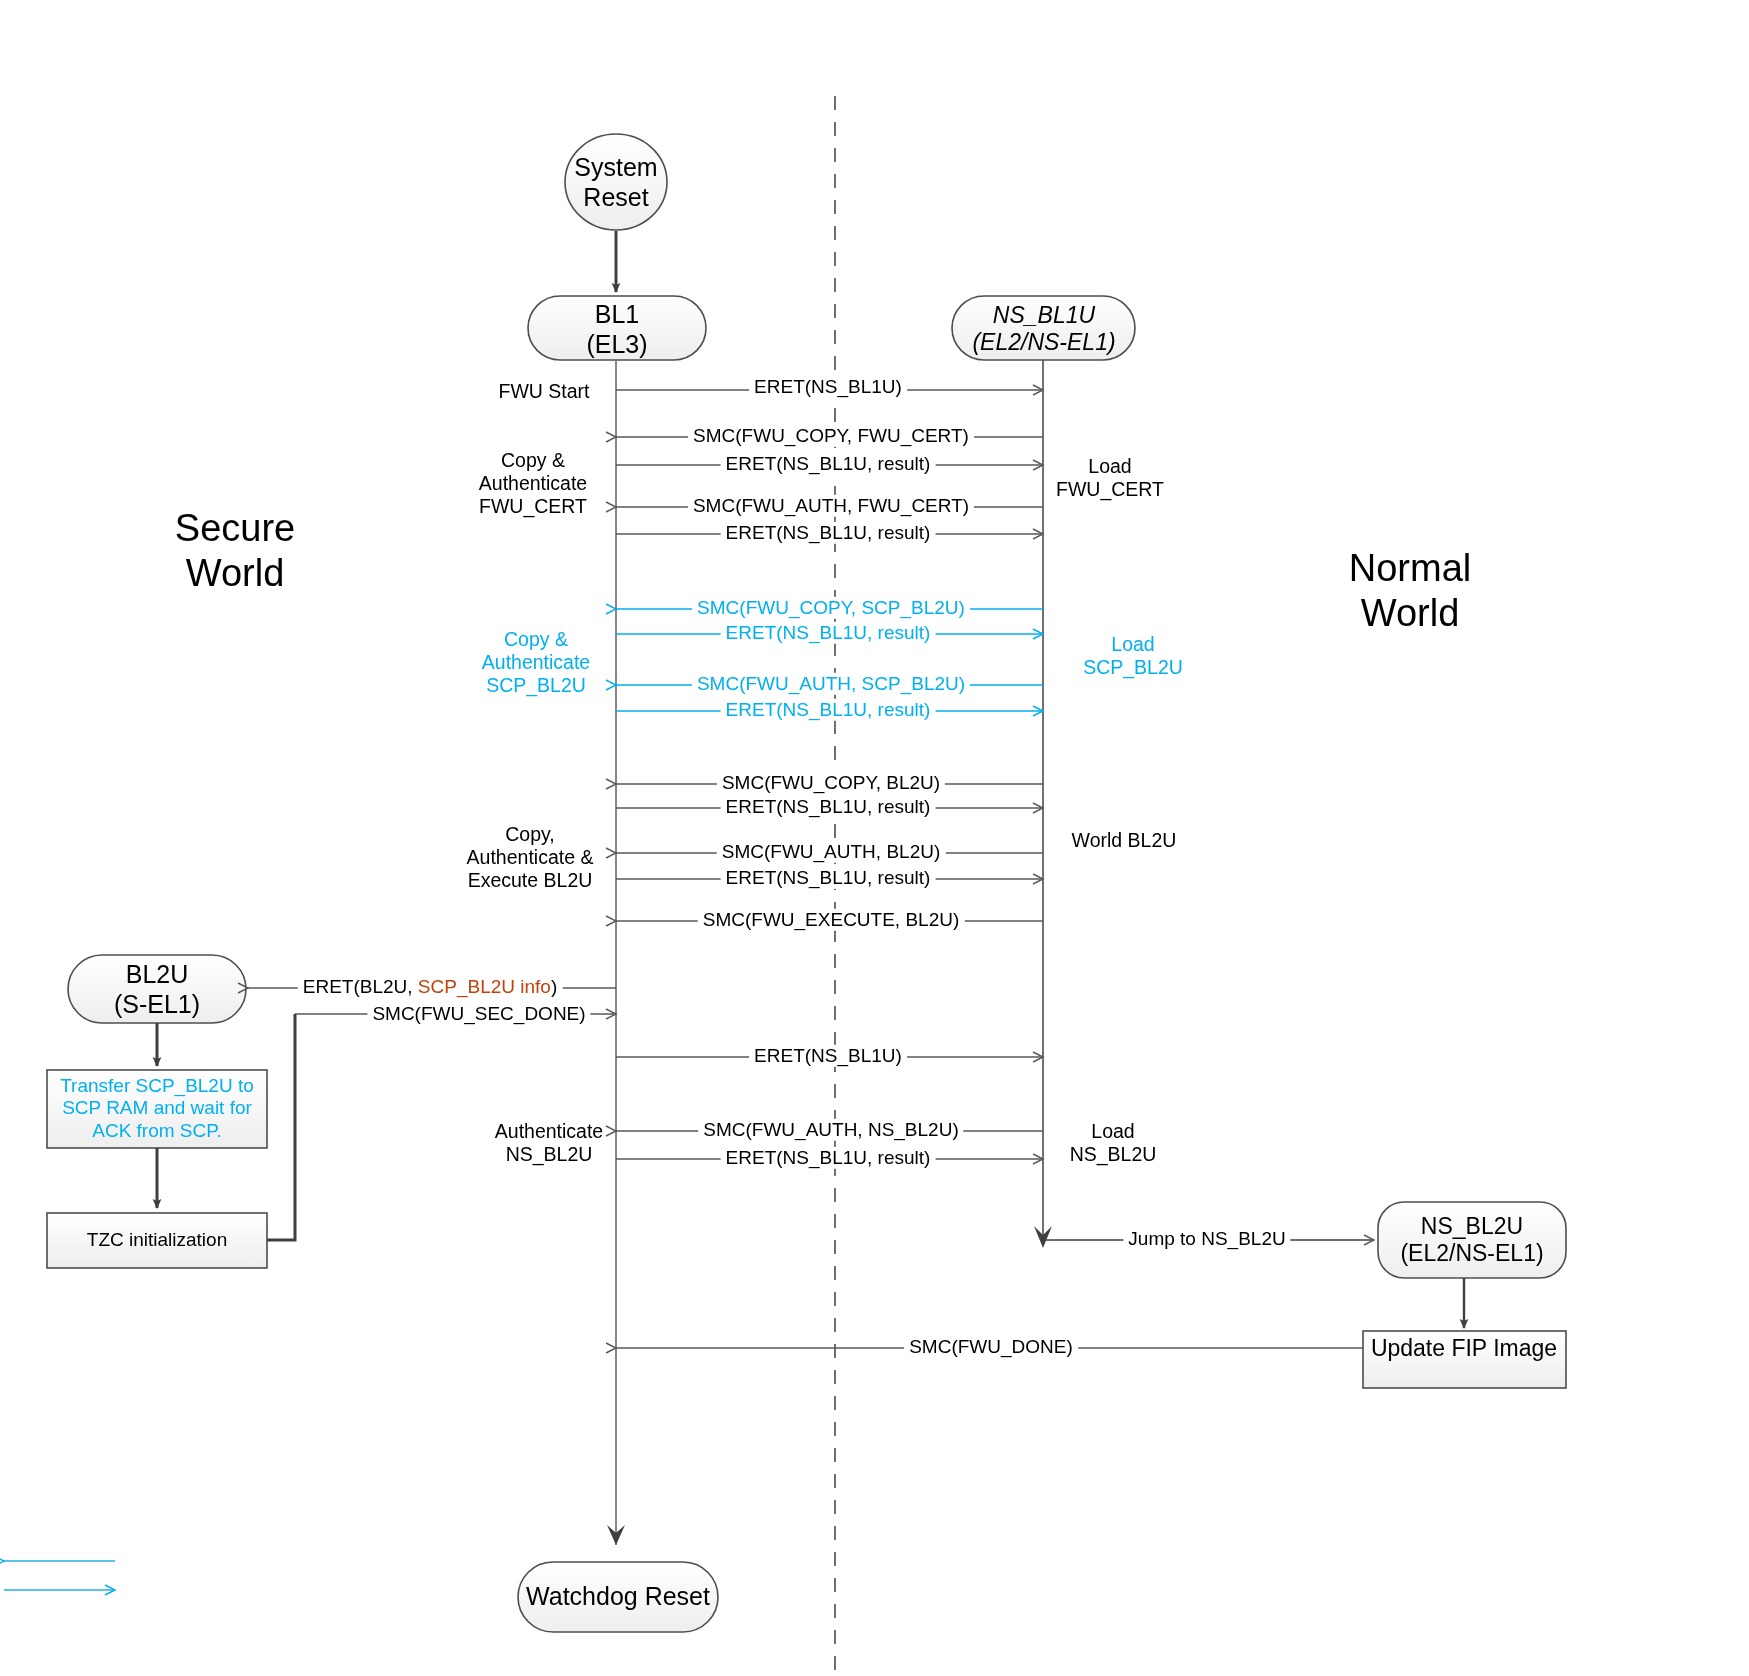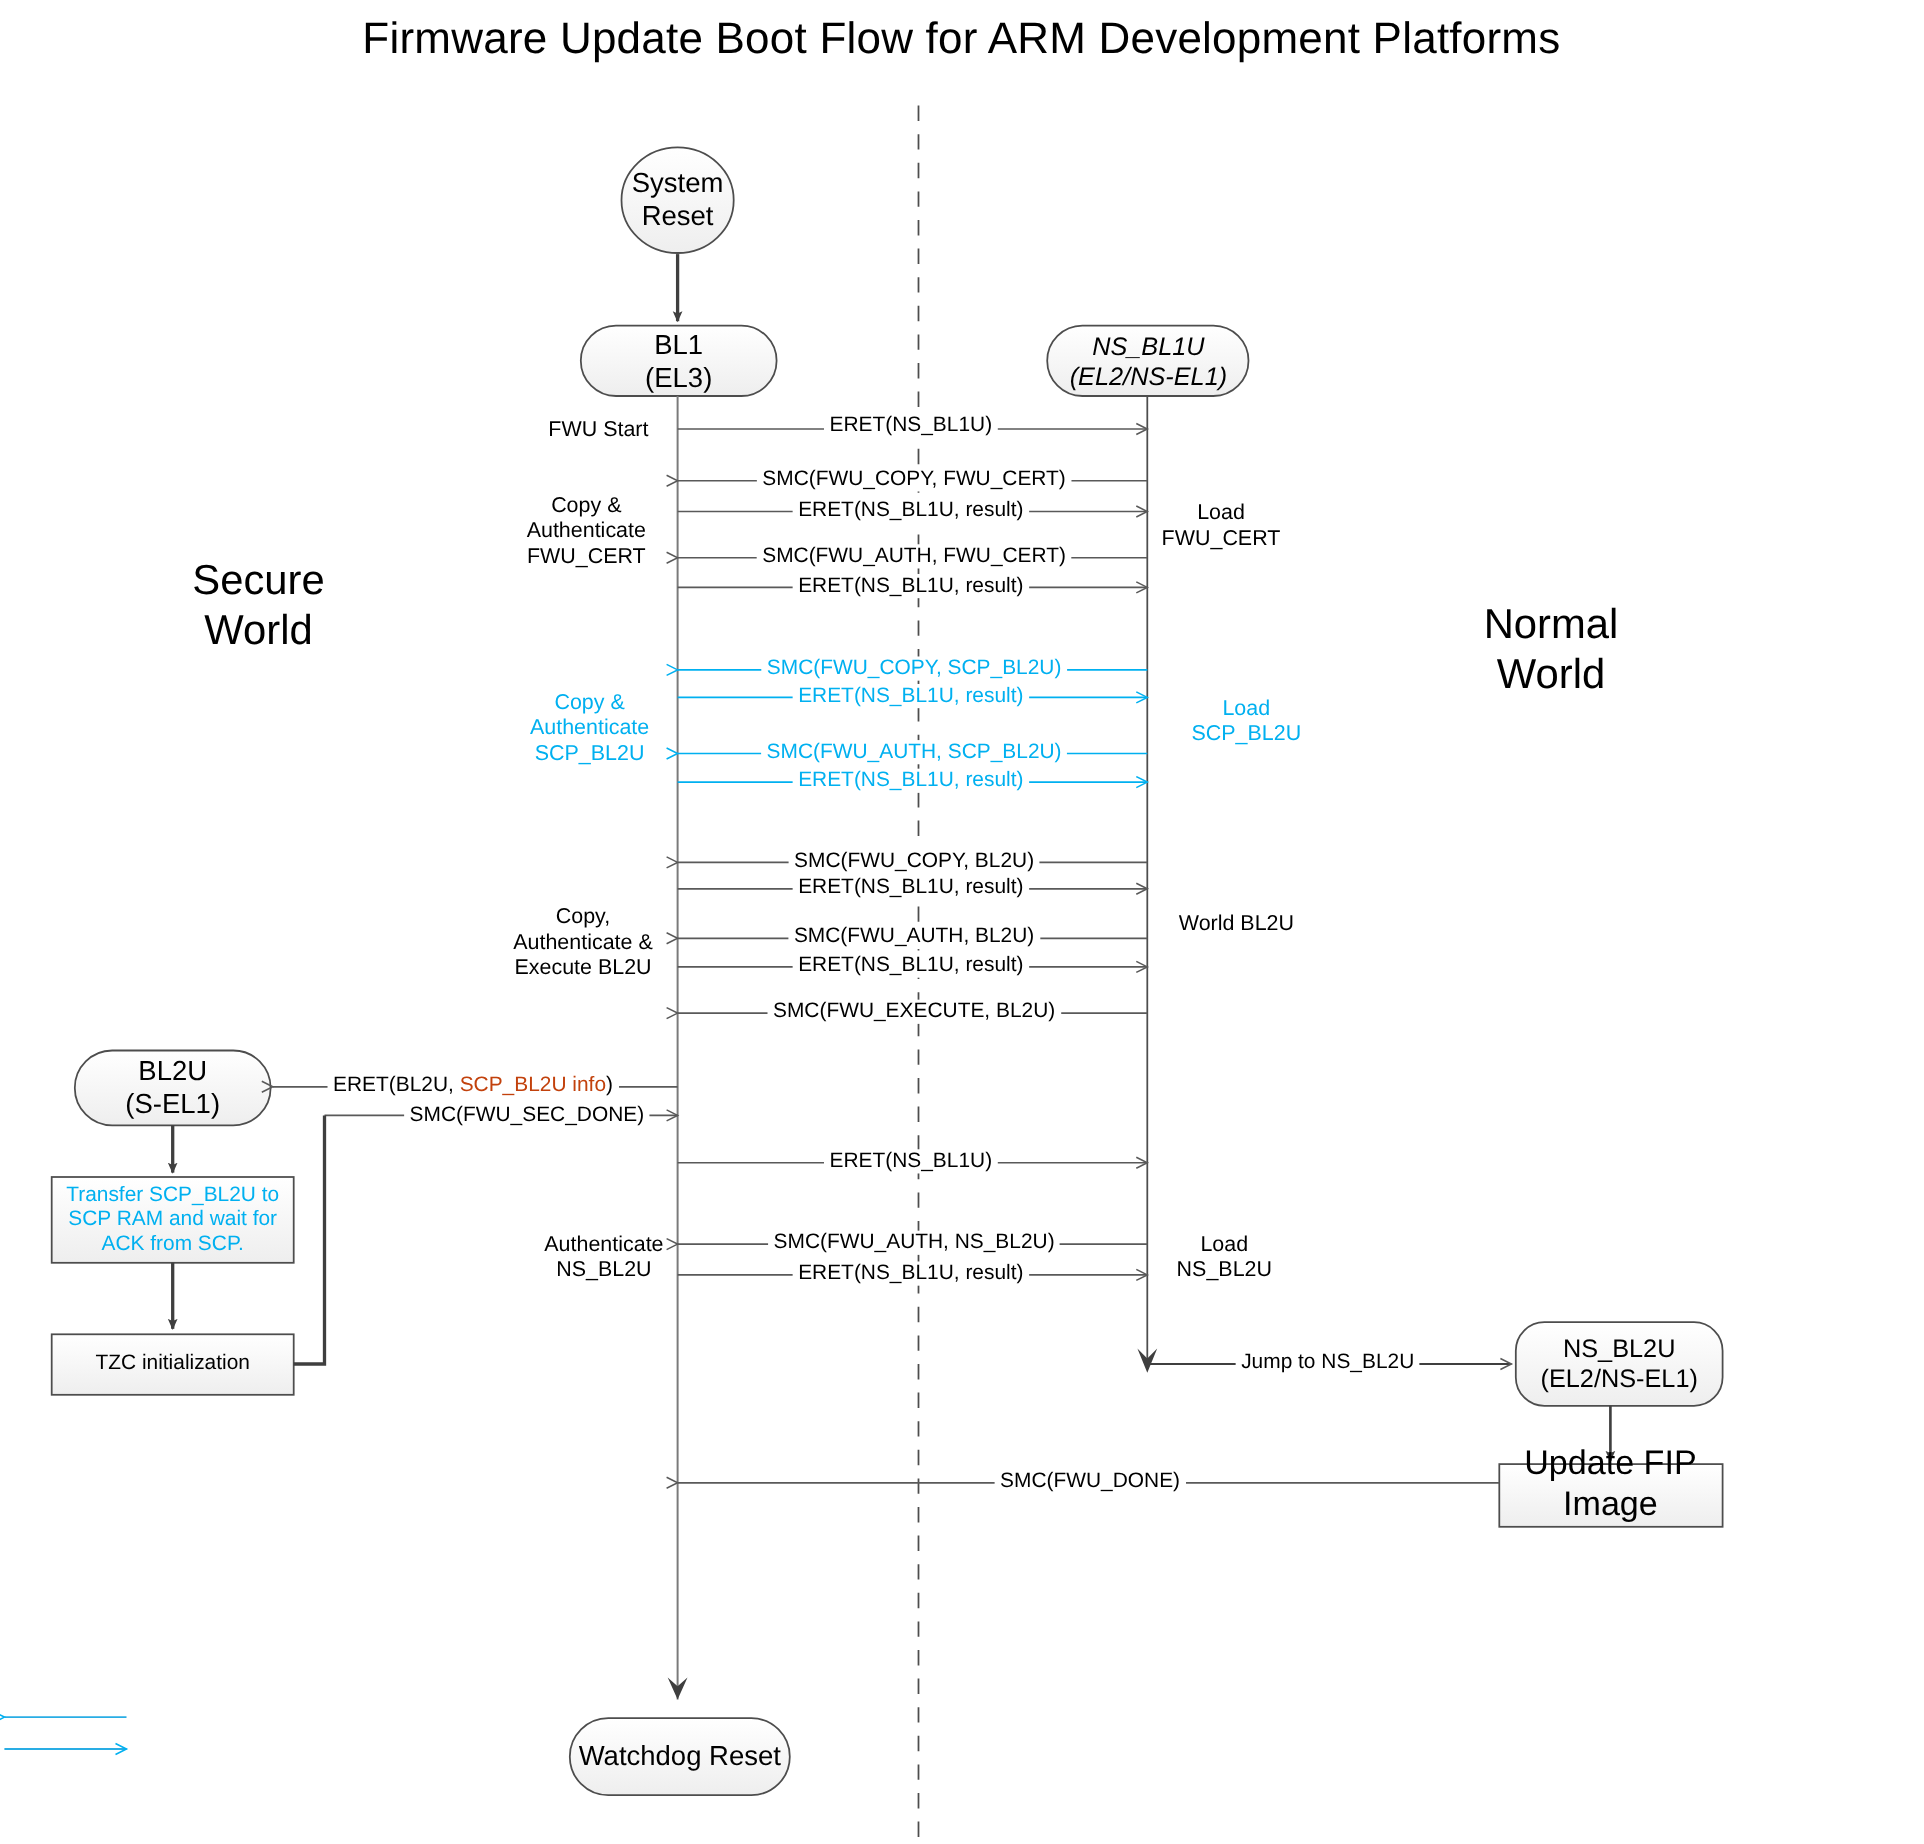--- a/index.html
+++ b/index.html
@@ -142,42 +142,41 @@
     <g>
       <rect x="518" y="1562" width="200" height="70" rx="35" ry="35" fill="url(#nodeGrad)" stroke="#4d4d4d" stroke-width="1.6"></rect>
     </g>
 
     <g>
       <line x1="115" y1="1561" x2="4" y2="1561" stroke="#29ade4" stroke-width="1.6" marker-end="url(#openLc)"></line>
       <line x1="4" y1="1590" x2="115" y2="1590" stroke="#29ade4" stroke-width="1.6" marker-end="url(#openRc)"></line>
     </g>
   </svg>
 
-  <div class="txt title ctr" style="left:874px;top:36px;">Firmware Update Boot Flow for ARM Development Platforms</div>
 
   <div class="txt world ctr" style="left:189px;top:551px;margin-left:46px;">Secure
 World</div>
   <div class="txt world ctr" style="left:1410px;top:551px;margin-top:40px;">Normal
 World</div>
 
   <div class="txt node ctr" style="left:616px;top:182px;">System
 Reset</div>
   <div class="txt node ctr" style="left:617px;top:329px;">BL1
 (EL3)</div>
   <div class="txt nodesm ctr" style="left:1044px;top:329px;font-style:italic;">NS_BL1U
 (EL2/NS-EL1)</div>
   <div class="txt node ctr" style="left:157px;top:989px;">BL2U
 (S-EL1)</div>
   <div class="txt nodesm ctr" style="left:1472px;top:1240px;">NS_BL2U
 (EL2/NS-EL1)</div>
   <div class="txt node ctr" style="left:618px;top:1597px;">Watchdog Reset</div>
 
   <div class="txt boxtxt ctr cy" style="left:157px;top:1109px;width:206px;white-space:normal;">Transfer SCP_BL2U to SCP RAM and wait for ACK from SCP.</div>
   <div class="txt boxtxt ctr" style="left:157px;top:1240px;width:210px;white-space:normal;">TZC initialization</div>
-  <div class="txt ctr" style="left:1464px;top:1349px;width:200px;font-size:31px;white-space:normal;">Update FIP Image</div>
+  <div class="txt ctr" style="left:1464px;top:1349px;width:200px;font-size:23px;white-space:normal;">Update FIP Image</div>
 
   <div class="txt side ctr" style="left:544px;top:391px;">FWU Start</div>
   <div class="txt side ctr" style="left:533px;top:483px;">Copy &amp;
 Authenticate
 FWU_CERT</div>
   <div class="txt side ctr cy" style="left:536px;top:662px;">Copy &amp;
 Authenticate
 SCP_BL2U</div>
   <div class="txt side ctr" style="left:530px;top:857px;">Copy,
 Authenticate &amp;

